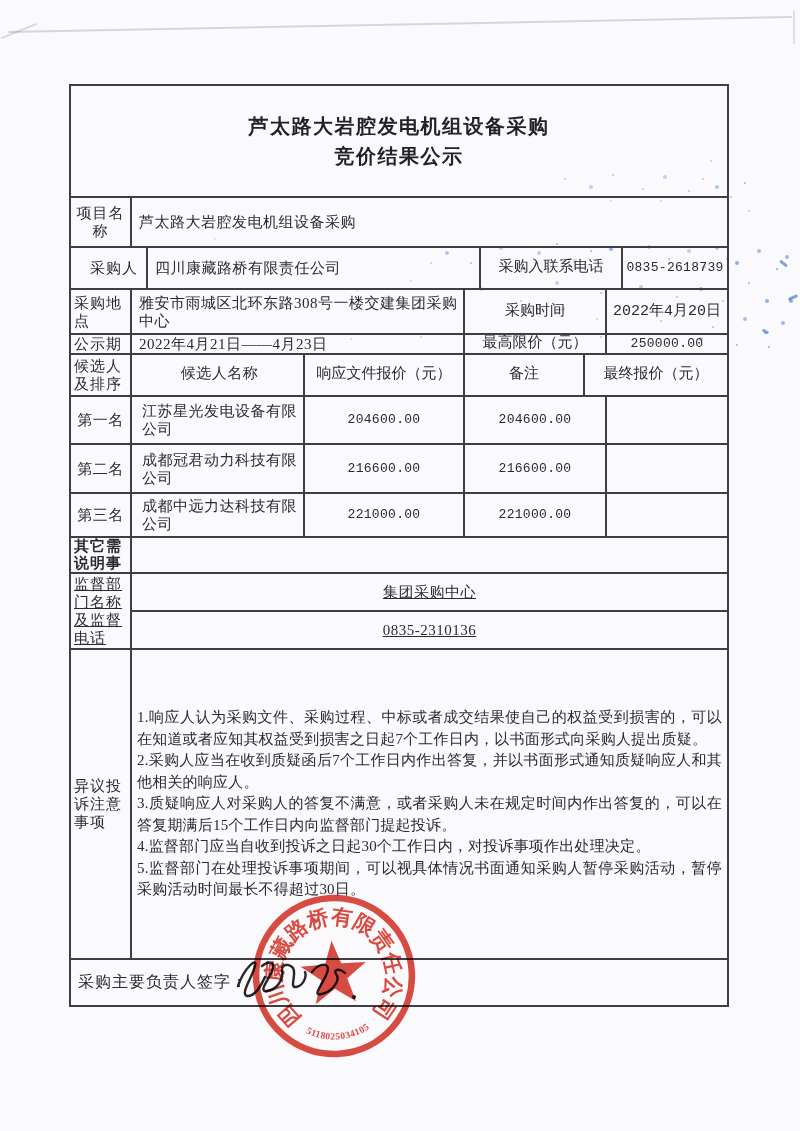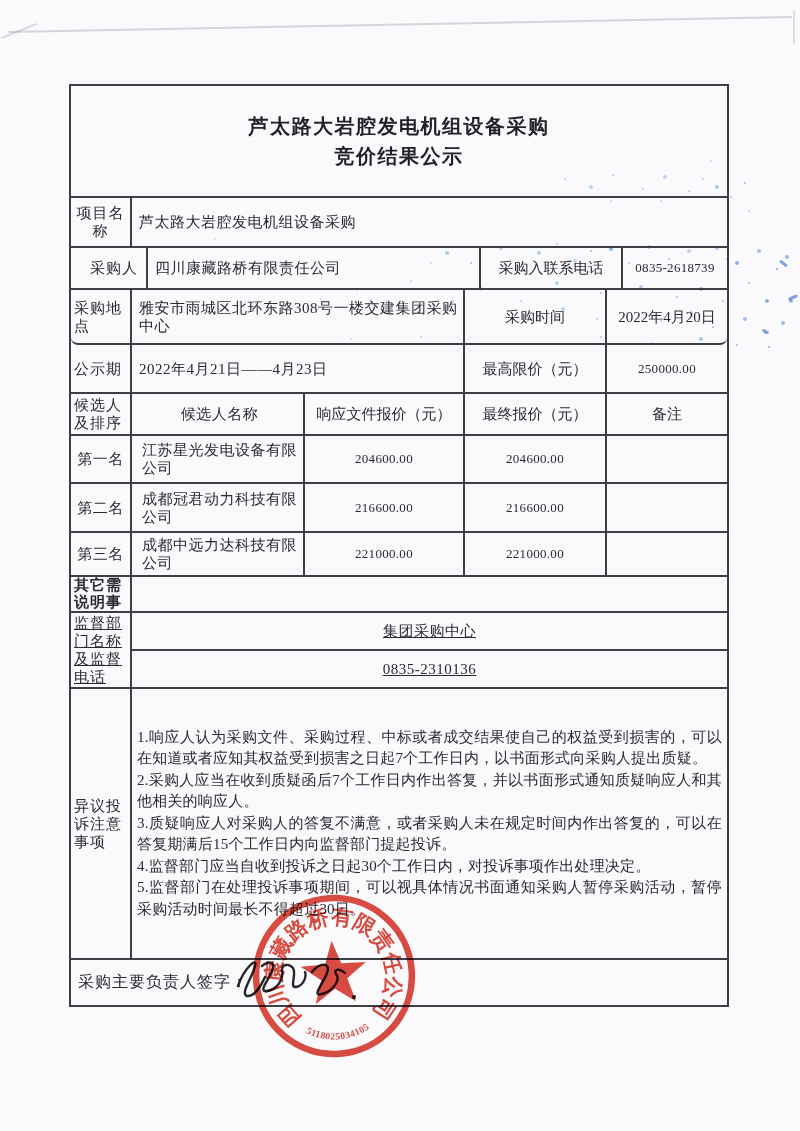--- a/index.html
+++ b/index.html
@@ -24,35 +24,35 @@
              border:2px solid #3e3e44;box-sizing:border-box;display:flex;flex-direction:column;
              background:transparent;}
   .row{display:flex;flex-direction:row;border-bottom:2px solid #3e3e44;box-sizing:border-box;}
   .row:last-child{border-bottom:none;flex:1;}
   .cell{box-sizing:border-box;border-right:2px solid #3e3e44;display:flex;align-items:center;
         font-size:15px;line-height:18px;overflow:hidden;}
   .cell:last-child{border-right:none;}
   .lbl{width:61px;padding:0 3px;word-break:break-all;letter-spacing:1px;}
   .rank{width:61px;justify-content:center;letter-spacing:.5px;}
   .val{padding-left:7px;letter-spacing:.5px;}
-  .ctr{justify-content:center;text-align:left;}
+  .ctr{justify-content:center;text-align:left;font-family:Liberation Mono, monospace;}
   .flex1{flex:1;}
   .w333{width:333px;}
   .w173{width:173px;padding-left:10px;letter-spacing:.5px;}
   .w160{width:160px;}
   .w142{width:142px;}
   .num{font-size:13px;letter-spacing:.3px;}
 
   .title-row{height:112px;flex-direction:column;align-items:center;justify-content:center;}
   .title-line{font-family:"Liberation Sans","DejaVu Sans",sans-serif;font-weight:bold;
               font-size:20px;line-height:30px;letter-spacing:1.5px;color:#222228;}
   .r-project{height:50px;text-align:center;}
   .r-buyer{height:42px;padding-left:16px;}
-  .r-location{height:55px;border-radius:7px;}
-  .r-publicity{height:49px;}
+  .r-location{height:45px;}
+  .r-publicity{height:20px;}
   .r-chead{height:42px;}
   .r-c1{height:48px;}
   .r-c2{height:49px;}
   .r-c3{height:44px;}
   .r-other{height:36px;}
   .r-superv{height:76px;text-decoration:underline;}
   .subrows{flex:1;display:flex;flex-direction:column;}
   .subrow{flex:1;display:flex;align-items:center;justify-content:center;font-size:15px;letter-spacing:.5px;box-sizing:border-box;}
   .subrow:first-child{border-bottom:2px solid #3e3e44;}
   .objection-body{flex:1;display:flex;flex-direction:column;justify-content:center;padding:6px 5px;}
@@ -111,22 +111,22 @@
       <div class="cell lbl">公示期</div>
       <div class="cell val w333">2022年4月21日——4月23日</div>
       <div class="cell ctr w142">最高限价（元）</div>
       <div class="cell ctr flex1 num">250000.00</div>
     </div>
 
     <div class="row r-chead">
       <div class="cell lbl">候选人及排序</div>
       <div class="cell ctr w173" style="padding-left:4px;">候选人名称</div>
       <div class="cell ctr w160">响应文件报价（元）</div>
+      <div class="cell ctr flex1">备注</div>
       <div class="cell ctr w142">最终报价（元）</div>
-      <div class="cell ctr flex1">备注</div>
     </div>
 
     <div class="row r-c1">
       <div class="cell rank">第一名</div>
       <div class="cell w173">江苏星光发电设备有限公司</div>
       <div class="cell ctr w160 num">204600.00</div>
       <div class="cell ctr w142 num">204600.00</div>
       <div class="cell ctr flex1"></div>
     </div>
 

